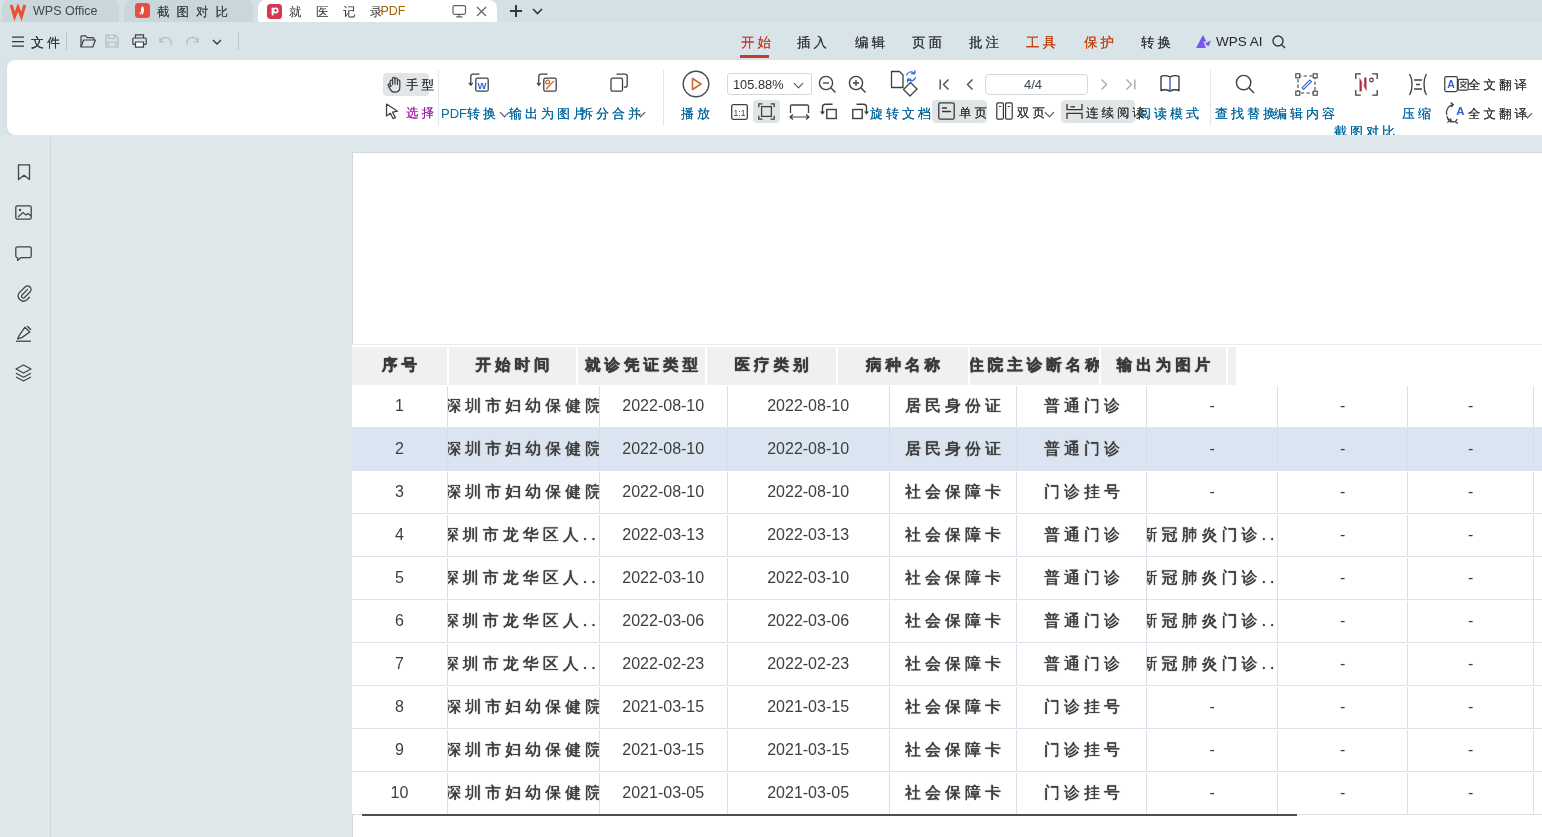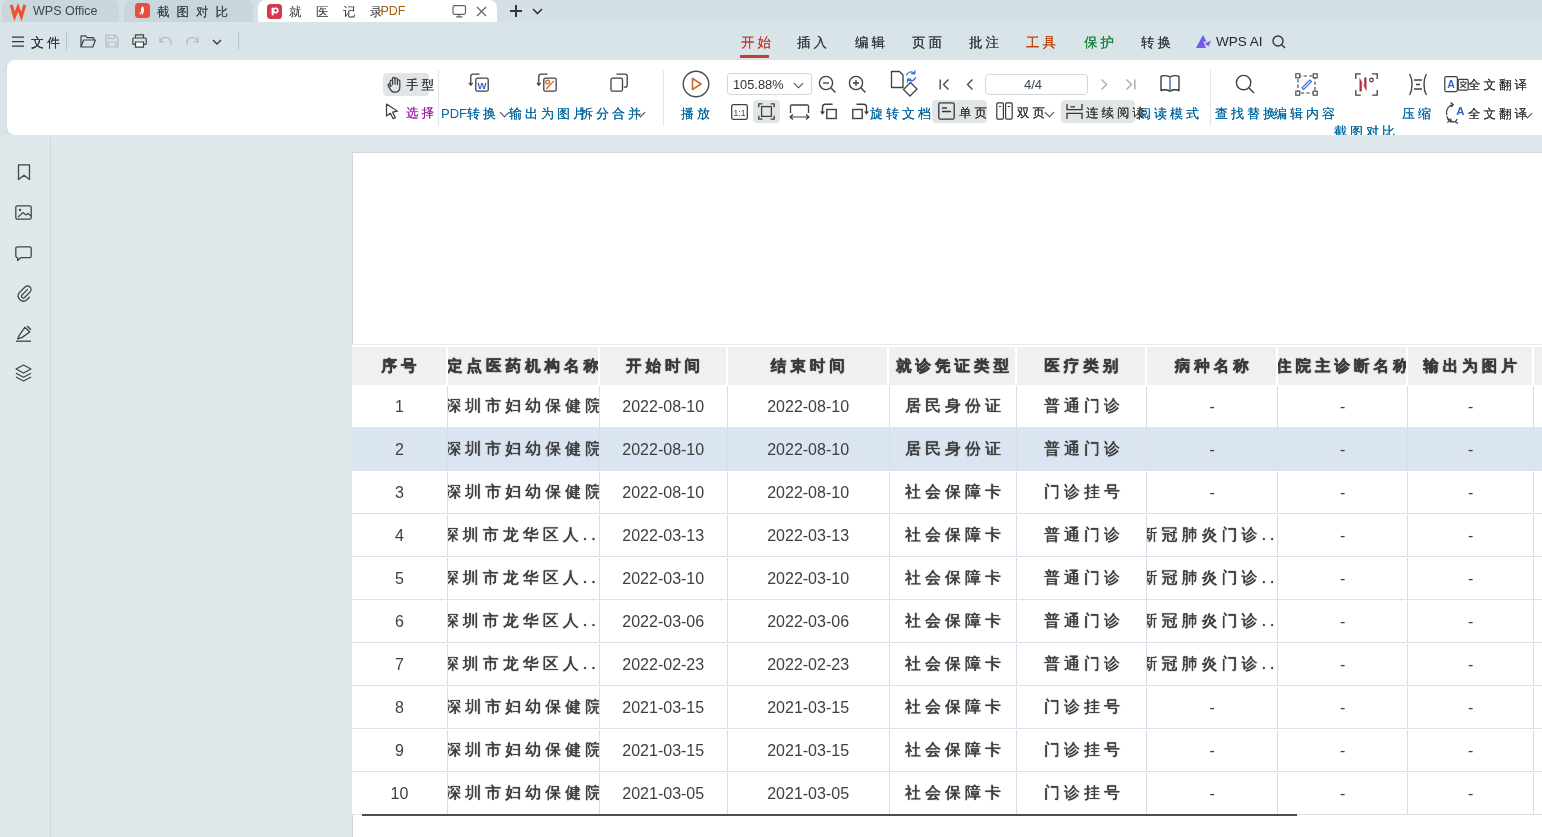--- a/index.html
+++ b/index.html
@@ -5,21 +5,21 @@
 body{width:1542px;height:837px;position:relative;overflow:hidden;background:#d9e4e8;font-family:"Liberation Sans",sans-serif;}
 .ab{position:absolute}
 .lbl{position:absolute;font-size:13px;color:#0369a1;white-space:nowrap;transform:translateX(-50%)}
 .k{letter-spacing:3px;text-shadow:0 0 0.6px currentColor}
 svg{display:block;overflow:visible}
 .sep{position:absolute;width:1px;background:#e3e6e8}
 .pill{position:absolute;background:#e2e5e6;border-radius:4px}
 .chev{display:inline-block;width:6px;height:6px;border-right:1.4px solid #474b50;border-bottom:1.4px solid #474b50;transform:rotate(45deg);vertical-align:2px}
 
 
-.trow{display:flex;align-items:flex-end}
+.trow{display:flex;align-items:center}
 .th{height:41px;background:#fff;border-top:1px solid #eaeaea;box-sizing:border-box}
 .tr{height:42px;border-bottom:1px solid #dbe2ec;background:#fff}
 .hl{background:#dbe5f1}
 .hc{white-space:nowrap;overflow:hidden;height:38px;margin-top:1px;background:#f0f0f0;display:flex;align-items:center;justify-content:center;font-weight:bold;color:#3a3a3a;border-right:2px solid #fff;font-size:15.5px}
 .dc{white-space:nowrap;overflow:hidden;height:41px;display:flex;align-items:center;justify-content:center;border-right:1px solid #dadee4}
 .tk{letter-spacing:4px;margin-right:-4px}
 .tk{text-shadow:0 0 0.8px #3e3e3e,0 0 0.8px #3e3e3e}
 .hc .tk{text-shadow:0 0 0.9px #3a3a3a,0 0 0.9px #3a3a3a}
 
 </style></head>
@@ -97,21 +97,21 @@
 </svg>
 <div class="ab" style="left:238px;top:32px;width:1px;height:18px;background:#b9c4c9"></div>
 
 <div class="ab k" style="left:741px;top:34px;font-size:13.5px;color:#c43c2c">开始</div>
 <div class="ab" style="left:740px;top:55px;width:29px;height:2.5px;background:#c43c2c"></div>
 <div class="ab k" style="left:797px;top:34px;font-size:13.5px;color:#33383c">插入</div>
 <div class="ab k" style="left:855px;top:34px;font-size:13.5px;color:#33383c">编辑</div>
 <div class="ab k" style="left:912px;top:34px;font-size:13.5px;color:#33383c">页面</div>
 <div class="ab k" style="left:969px;top:34px;font-size:13.5px;color:#33383c">批注</div>
 <div class="ab k" style="left:1026px;top:34px;font-size:13.5px;color:#c2410c">工具</div>
-<div class="ab k" style="left:1084px;top:34px;font-size:13.5px;color:#15803d">保护</div>
+<div class="ab k" style="left:1084px;top:34px;font-size:13.5px;color:#c2410c">保护</div>
 <div class="ab k" style="left:1141px;top:34px;font-size:13.5px;color:#33383c">转换</div>
 <svg class="ab" style="left:1196px;top:35px" width="15" height="14" viewBox="0 0 15 14">
  <defs>
       <linearGradient id="gai" x1="0" y1="0" x2="1" y2="1">
   <stop offset="0" stop-color="#2e6cf6"></stop>
         <stop offset="1" stop-color="#a44df0"></stop>
       </linearGradient>
     </defs>
  <path d="M0 13 L7 0 L10.5 6.5 L7.5 6.5 L10 13 Z" fill="url(#gai)"></path>
  <path d="M9 8.5 L15 5.5 L12.5 11.5 Z" fill="#7e55f3"></path>
@@ -322,29 +322,23 @@
  <path d="M1 13 L8.5 17 L16 13" stroke="#3f4449" stroke-width="1.25" fill="none" stroke-linejoin="round"></path>
 </svg>
 
 <div class="ab" id="page" style="left:352px;top:152px;width:1190px;height:685px;background:#fff;border-top:1px solid #cfd8db;border-left:1px solid #cfd8db"></div>
 
 <div class="ab" id="table" style="left:352px;top:344px;width:1190px;font-size:16px;color:#3e3e3e">
 <div class="trow th">
 <div class="hc" style="width:95px">
         <span class="tk">序号</span>
       </div>
-<div class="hc" style="width:151px">
-        <span class="tk">定点医药机构名称</span>
-      </div>
 <div class="hc" style="width:127px">
         <span class="tk">开始时间</span>
       </div>
-<div class="hc" style="width:161px">
-        <span class="tk">结束时间</span>
-      </div>
 <div class="hc" style="width:127px">
         <span class="tk">就诊凭证类型</span>
       </div>
 <div class="hc" style="width:129px">
         <span class="tk">医疗类别</span>
       </div>
 <div class="hc" style="width:130px">
         <span class="tk">病种名称</span>
       </div>
 <div class="hc" style="width:129px">

